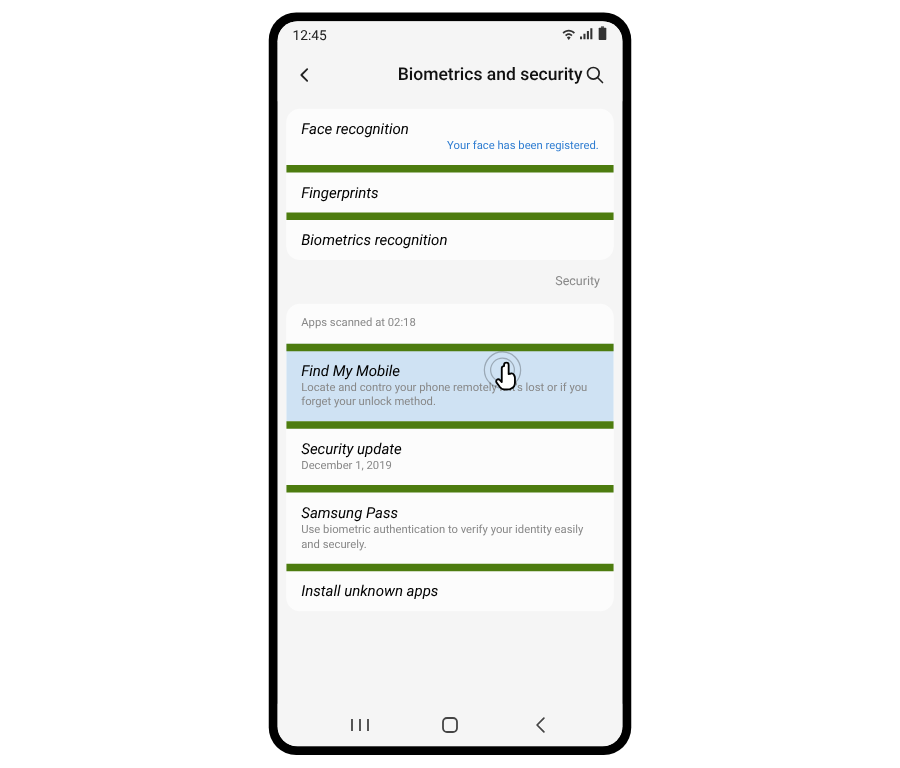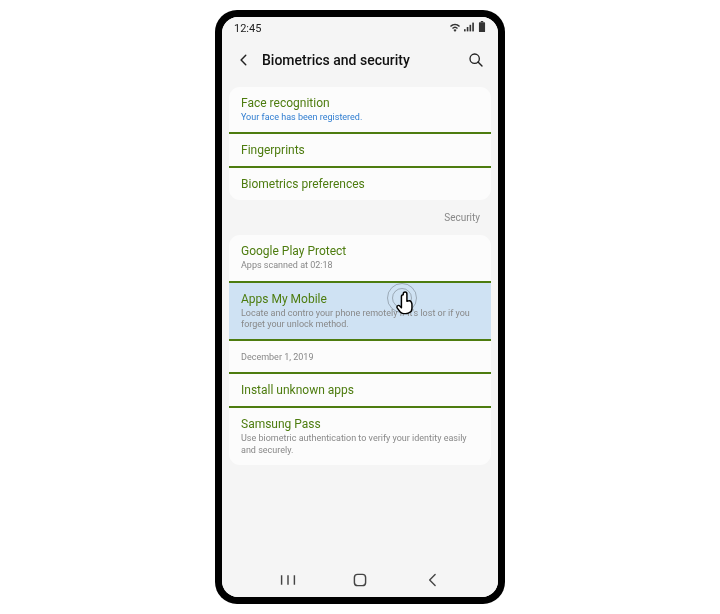--- a/index.html
+++ b/index.html
@@ -40,20 +40,21 @@
     color: #222;
     background: #f5f5f5;
   }
   .status-right { display: flex; align-items: center; gap: 3px; }
   .header {
     height: 42px;
     display: flex;
     align-items: center;
     padding: 0 12px;
     background: #f5f5f5;
+    text-align: right;
   }
   .back-btn {
     width: 20px;
     height: 20px;
     display: flex;
     align-items: center;
     justify-content: center;
     cursor: pointer;
   }
   .header-title {
@@ -79,35 +80,36 @@
     background: #fcfcfc;
     border-radius: 11px;
     margin: 6px 7px 0 7px;
     overflow: hidden;
   }
   .item {
     padding: 9px 12px;
     cursor: pointer;
     position: relative;
   }
-  .item + .item { border-top: 2px solid #4d7c0f; }
+  .item + .item { border-top: 6px solid #4d7c0f; }
   .item.highlighted {
     background: #cfe2f3;
   }
   .item-title {
     font-size: 12px;
-    color: #4d7c0f;
+    color: #000000;
+    font-style: italic;
   }
   .item-sub {
     font-size: 9px;
     margin-top: 2px;
     color: #888;
     line-height: 1.25;
   }
-  .item-sub.blue { color: #2f7dd1; }
+  .item-sub.blue { color: #2f7dd1; text-align: right; }
   .section-header {
     font-size: 10px;
     color: #888;
     padding: 12px 18px 6px 18px;
     text-align: right;
   }
   .navbar {
     height: 34px;
     display: flex;
     align-items: center;
@@ -190,51 +192,51 @@
 
       <div class="card">
         <div class="item">
           <div class="item-title">Face recognition</div>
           <div class="item-sub blue">Your face has been registered.</div>
         </div>
         <div class="item">
           <div class="item-title">Fingerprints</div>
         </div>
         <div class="item">
-          <div class="item-title">Biometrics preferences</div>
+          <div class="item-title">Biometrics recognition</div>
         </div>
       </div>
 
       <div class="section-header">Security</div>
 
       <div class="card">
         <div class="item">
-          <div class="item-title">Google Play Protect</div>
           <div class="item-sub">Apps scanned at 02:18</div>
         </div>
         <div class="item highlighted" style="position:relative">
-          <div class="item-title">Apps My Mobile</div>
+          <div class="item-title">Find My Mobile</div>
           <div class="item-sub">Locate and contro your phone remotely if it's lost or if you forget your unlock method.</div>
           <div class="pointer">
             <div class="ripple r1"></div>
             <div class="ripple r2"></div>
             <svg width="22" height="26" viewBox="0 0 24 28">
               <path d="M9 3c0-1.1.9-2 2-2s2 .9 2 2v8l2-.5c1-.3 2 .2 2.5 1l.5 1c.3.6.5 1.3.5 2v4c0 2-1 4-3 5l-1 .5c-1 .5-2 .5-3 .5h-2c-1.5 0-3-.8-4-2l-3-4c-.6-.8-.5-2 .3-2.6.7-.6 1.8-.5 2.4.2L7 18V6c0-1.1.9-2 2-2z" fill="#fff" stroke="#000" stroke-width="1.6" stroke-linejoin="round"></path>
             </svg>
           </div>
         </div>
         <div class="item">
+          <div class="item-title">Security update</div>
           <div class="item-sub">December 1, 2019</div>
-        </div>
-        <div class="item">
-          <div class="item-title">Install unknown apps</div>
         </div>
         <div class="item">
           <div class="item-title">Samsung Pass</div>
           <div class="item-sub">Use biometric authentication to verify your identity easily and securely.</div>
+        </div>
+        <div class="item">
+          <div class="item-title">Install unknown apps</div>
         </div>
       </div>
 
     </div>
 
     <div class="navbar">
       <div class="nav-btn">
         <svg width="16" height="14" viewBox="0 0 20 16">
             <line x1="2" y1="2" x2="2" y2="14" stroke="#444" stroke-width="1.8"></line>
             <line x1="10" y1="2" x2="10" y2="14" stroke="#444" stroke-width="1.8"></line>

